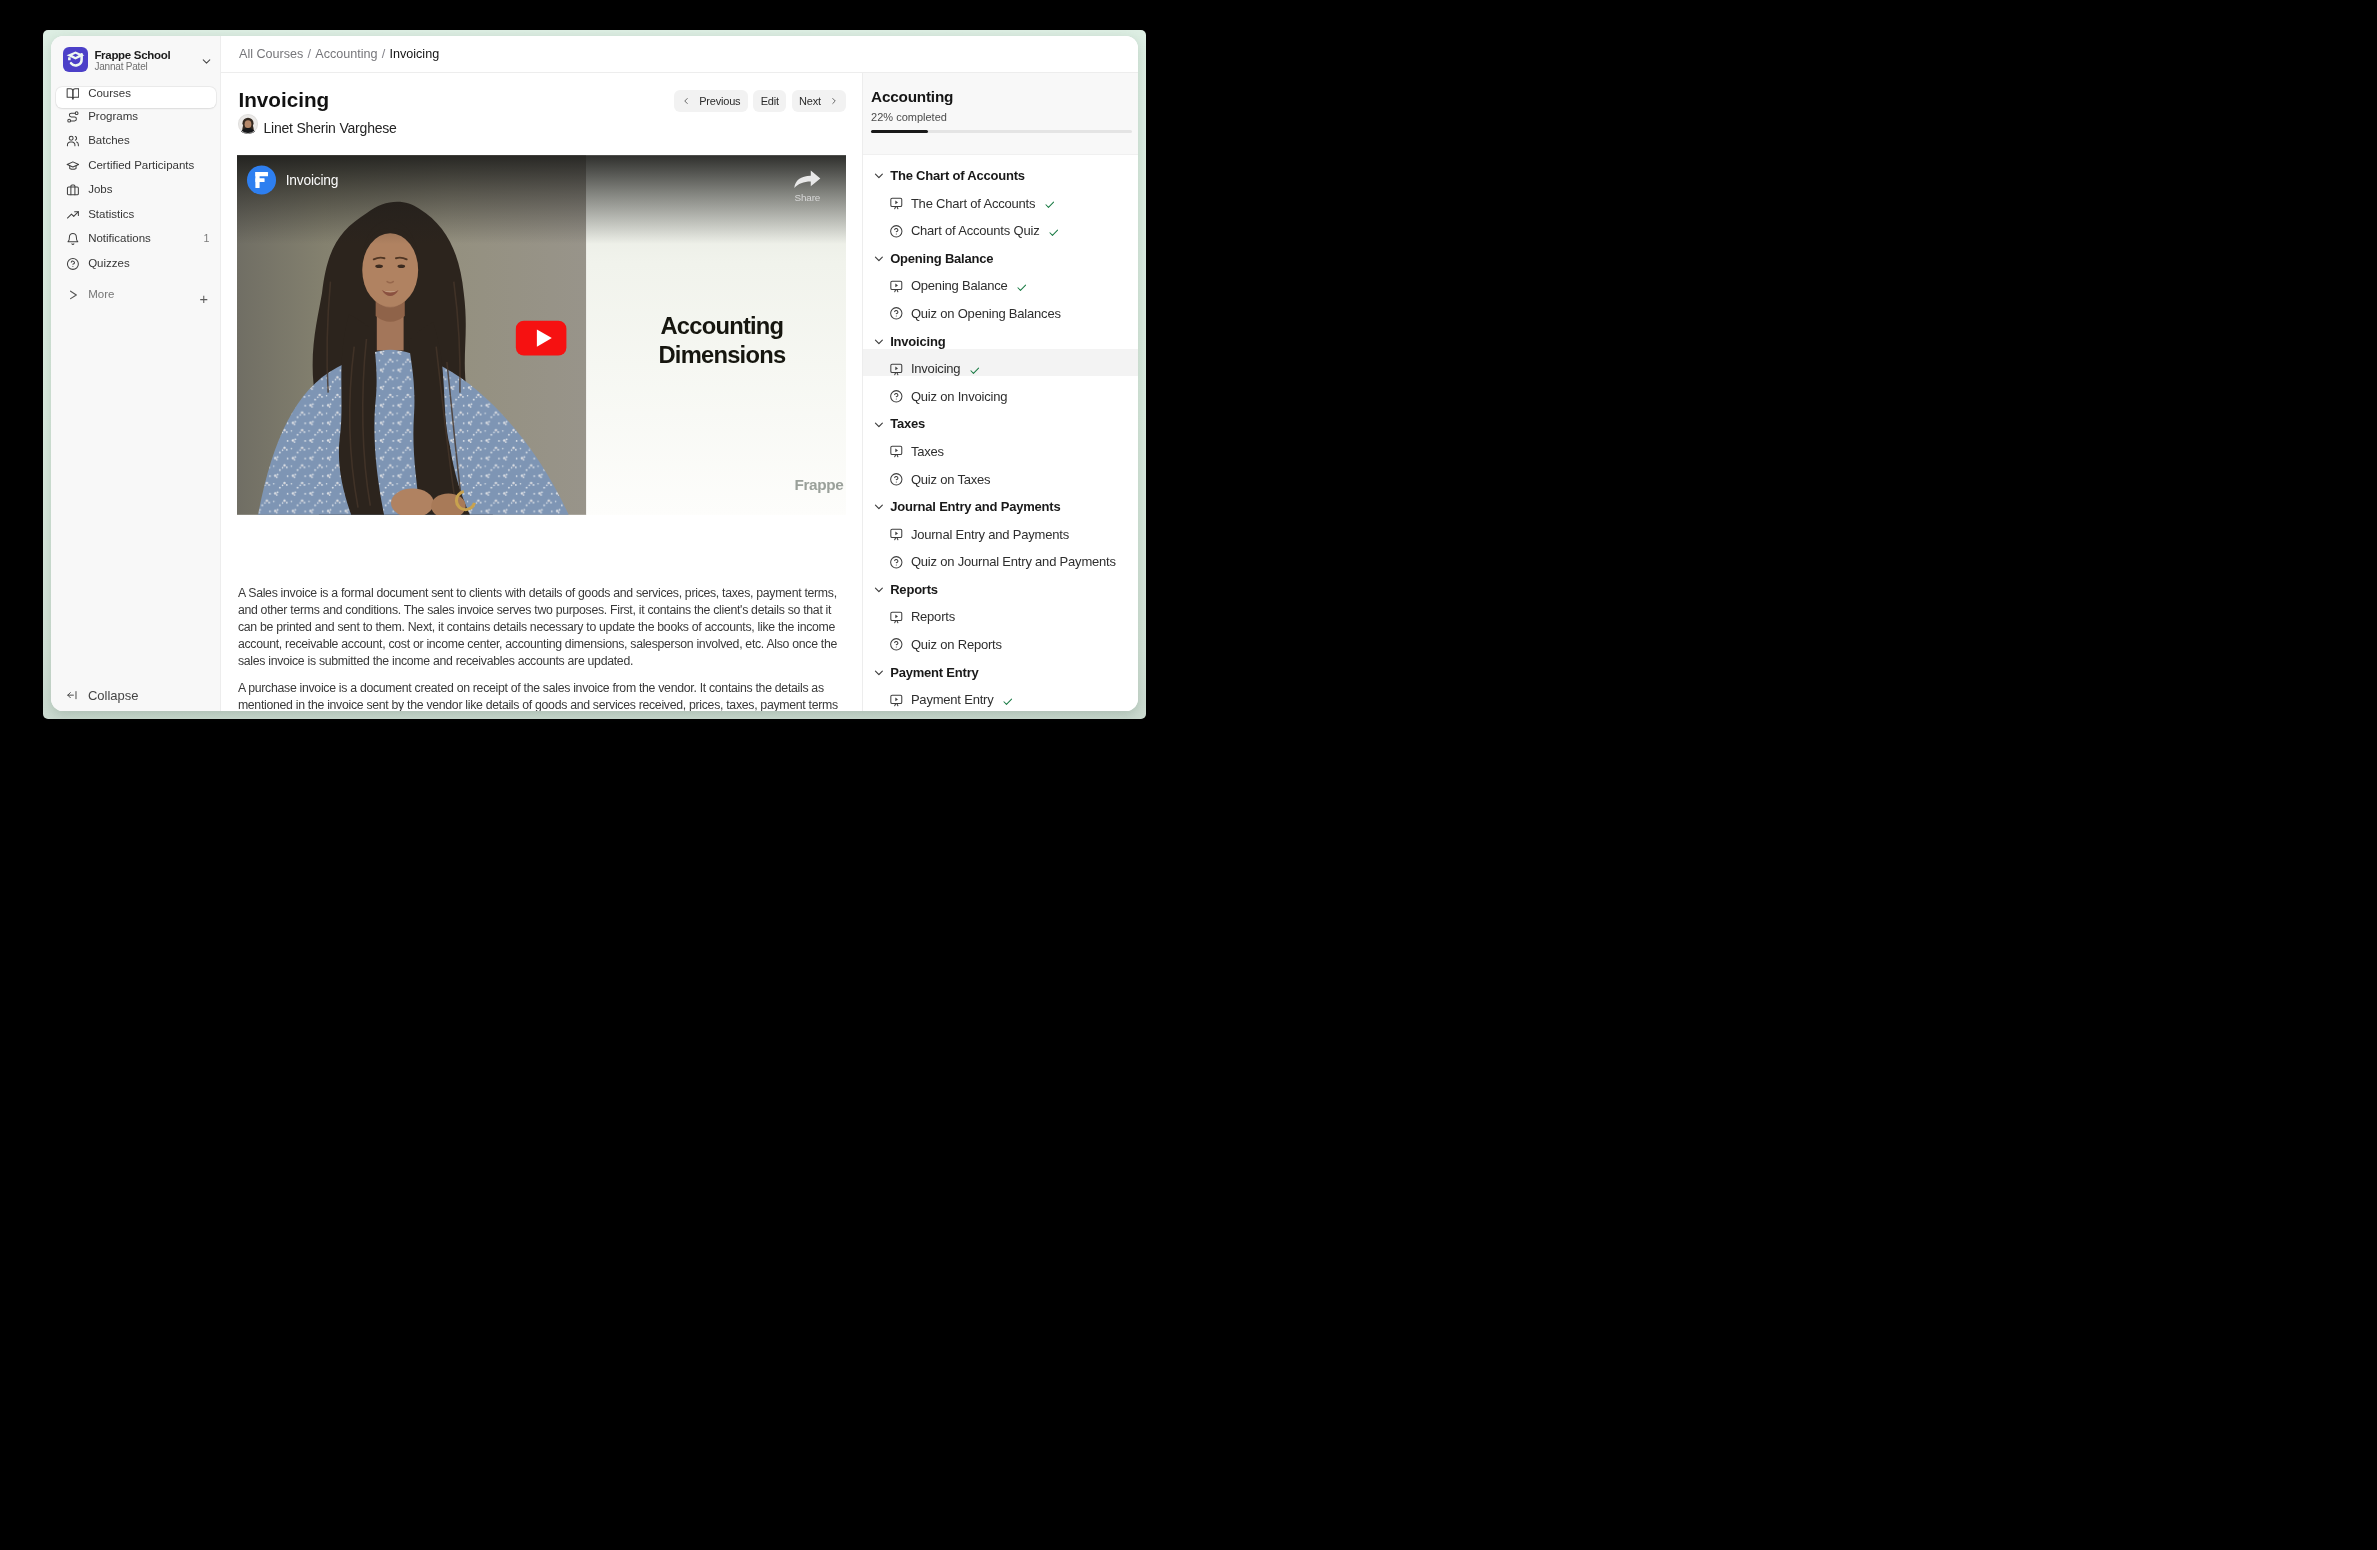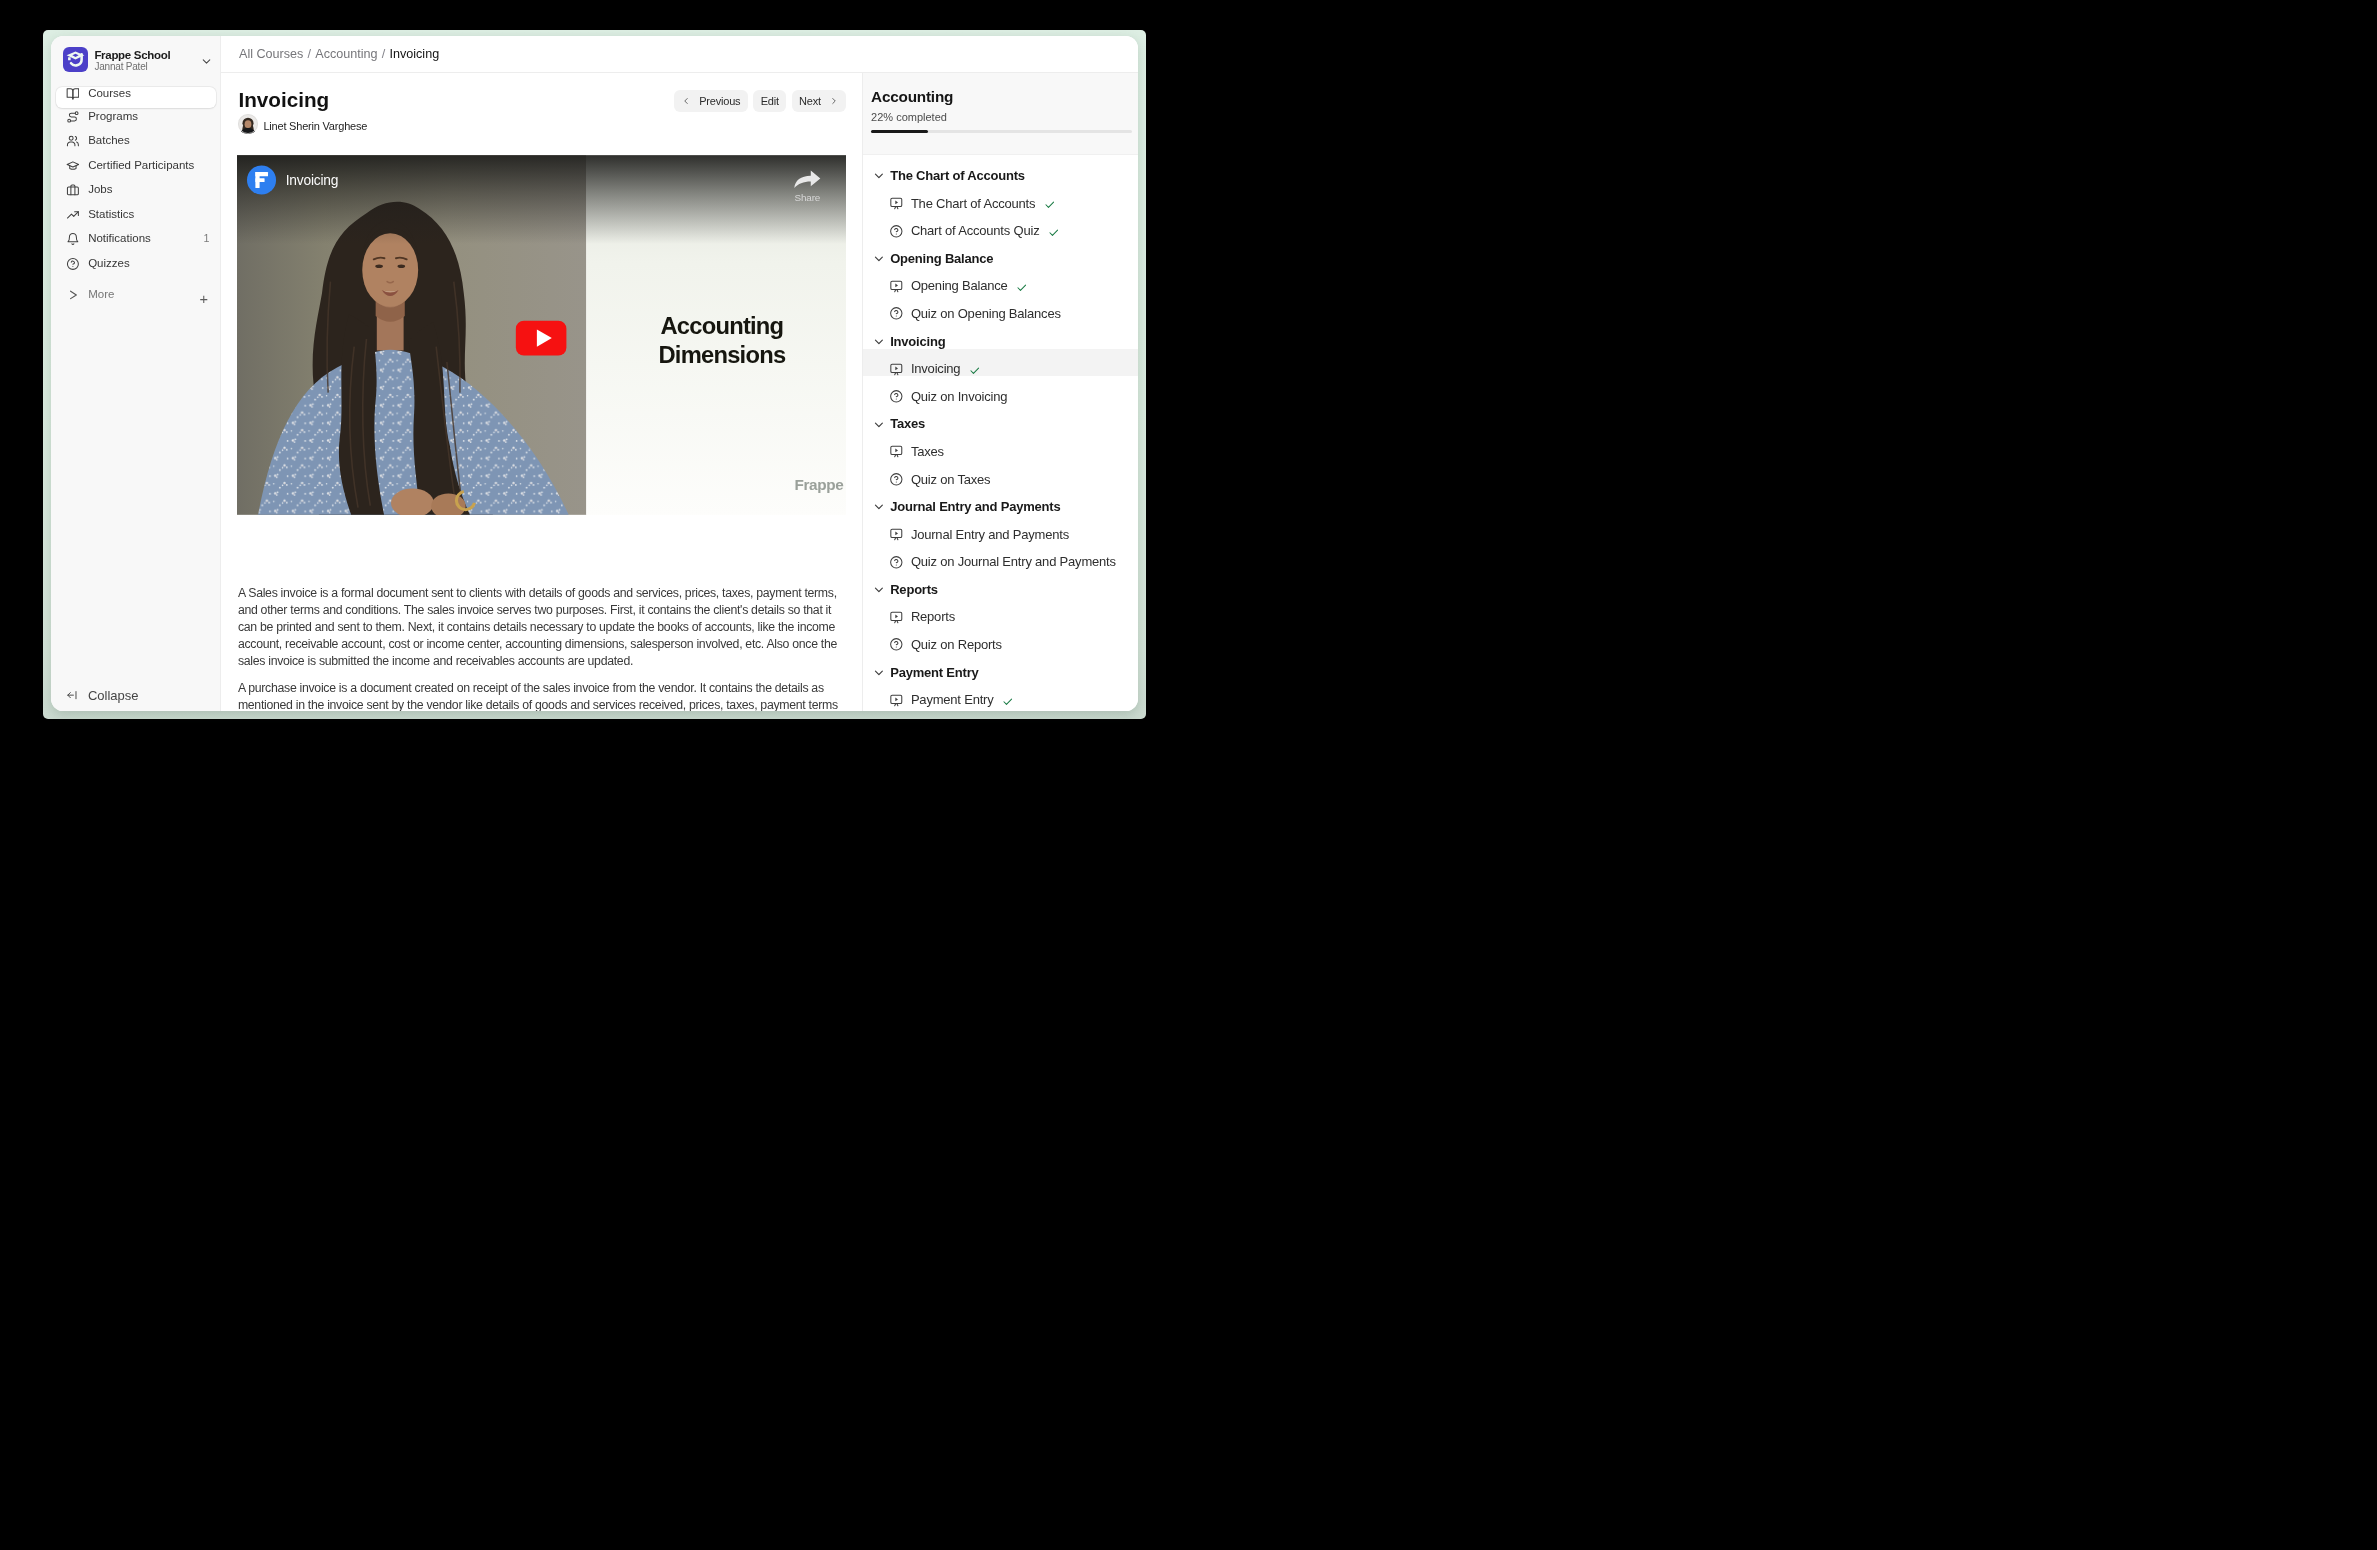--- a/index.html
+++ b/index.html
@@ -40,21 +40,21 @@
   .main { position:absolute; left:170px; top:37px; width:641px; height:638px; background:#fff; }
   .h1 { position:absolute; left:17px; top:17px; font-size:20.7px; line-height:20.7px;
     font-weight:700; color:#121212; letter-spacing:0; }
   .btns { position:absolute; top:16.5px; right:16.5px; display:flex; gap:5.7px; }
   .btn { height:22.6px; background:#f2f2f2; border-radius:6.1px; display:flex; align-items:center;
     justify-content:flex-end; font-size:11px; color:#2c2c2c; padding:0 7.3px; letter-spacing:-0.2px;}
   .btn svg { width:10px; height:10px; color:#4d4d4d; }
   .btn.prev svg { margin-right:7.7px; }
   .btn.next svg { margin-left:7.7px; }
   .avatar { position:absolute; left:17px; top:41px; width:19.5px; height:19.5px; border-radius:50%; overflow:hidden; }
-  .author { position:absolute; left:42px; top:47px; font-size:11px; color:#242424; letter-spacing:-0.2px;}
+  .author { position:absolute; left:42px; top:47px; font-size:14px; color:#242424; letter-spacing:-0.2px;}
   .video { position:absolute; left:16px; top:82px; width:609px; height:360px; }
   .prose { position:absolute; left:16.5px; top:484px; width:689px;
     font-size:12.3px; line-height:17px; color:#3a3a3a; letter-spacing:-0.3px; white-space:nowrap;margin-top:28px;}
   .prose p + p { margin-top:9.6px; }
   
   .right { position:absolute; left:811px; top:37px; width:276px; bottom:0;
     border-left:0.8px solid #ededed; background:#fff; }
   .rhead { position:absolute; left:0; top:0; width:100%; height:82px; background:#f8f8f8;
     border-bottom:0.8px solid #f0f0f0; }
   .rtitle { position:absolute; left:7.7px; top:14.6px; font-size:15.3px; font-weight:700; color:#161616; letter-spacing:-0.2px;}

